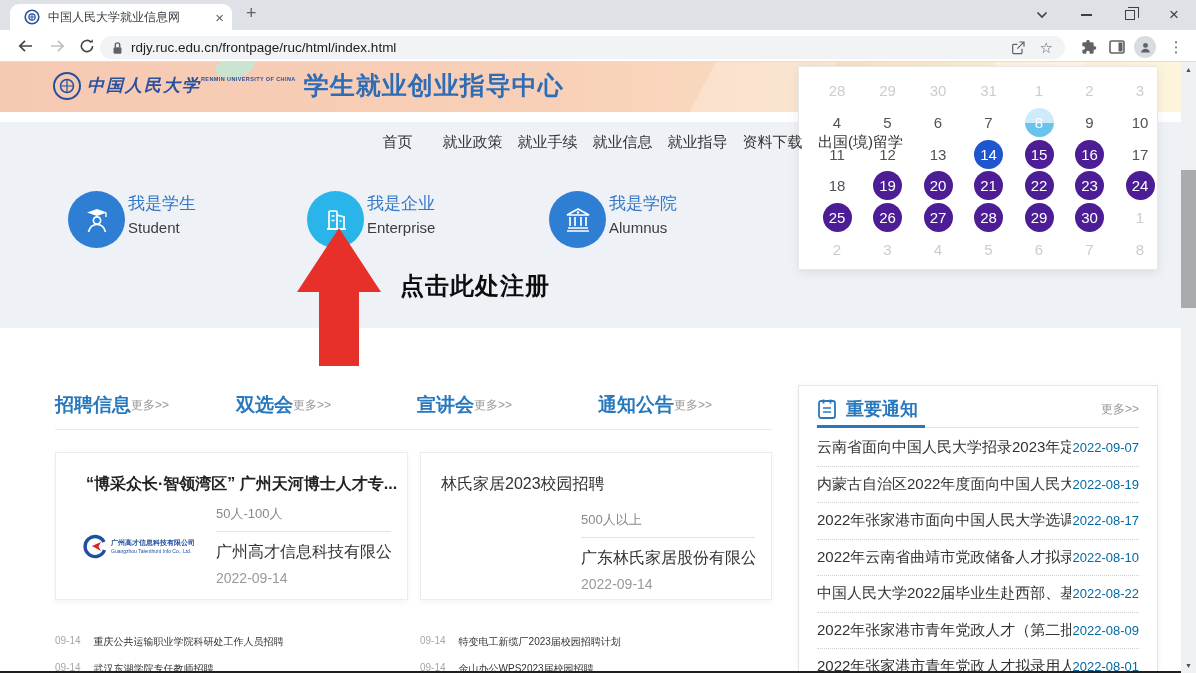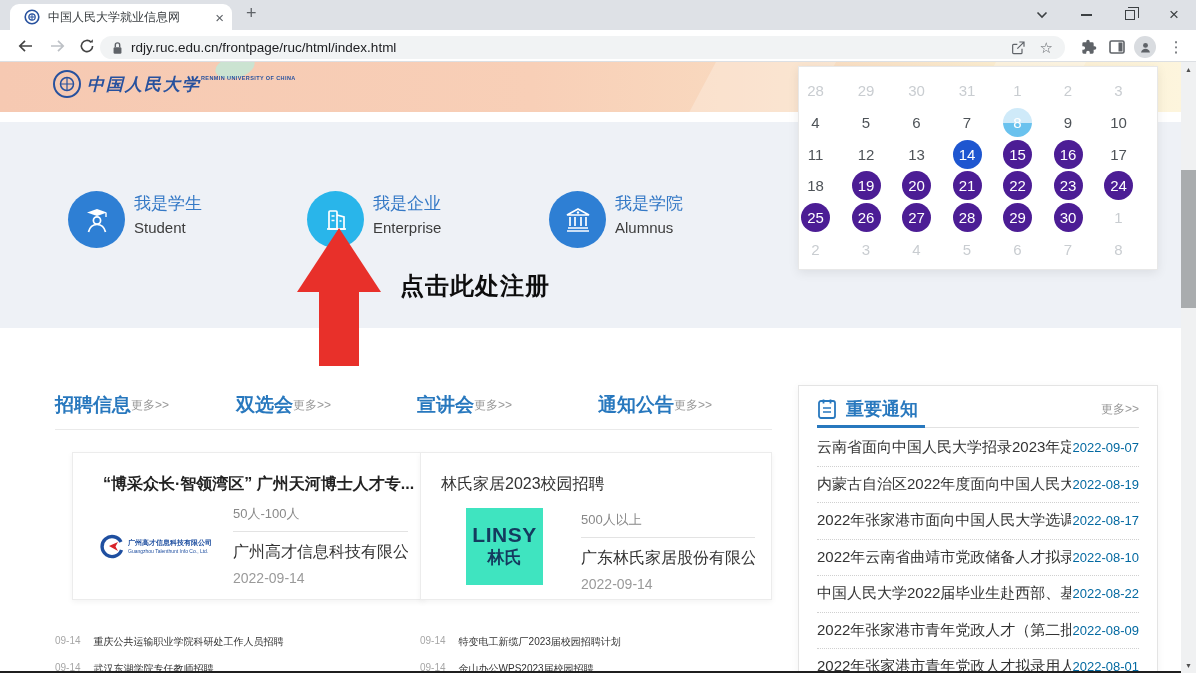--- a/index.html
+++ b/index.html
@@ -47,37 +47,37 @@
   .gapstrip{position:absolute;left:0;top:50px;width:100%;height:10px;background:#fff}
   .band{position:absolute;left:0;top:60px;width:100%;height:206px;background:#eef1f6}
 
   .main-nav{position:absolute;left:360px;top:71px;display:flex;z-index:7}
   .nav-item{width:75px;text-align:center;font-size:15px;color:#333;cursor:default}
   .nav-item:last-child{width:auto;white-space:nowrap;padding-left:8px}
 
   .role{position:absolute;top:129px;display:flex}
   .role-circle{width:57px;height:57px;border-radius:50%;display:flex;align-items:center;justify-content:center;flex:none}
   .c-blue{background:#2e7fd4}.c-sky{background:#29b5ea}
-  .role-txt{margin-left:9px;padding-top:2px}
+  .role-txt{margin-left:3px;padding-top:2px}
   .role-cn{font-size:17px;color:#3579c6;line-height:22px}
   .role-en{font-size:15px;color:#3c3c3c;margin-top:4px}
 
   .reg-arrow{position:absolute;left:297px;top:166px;width:84px;height:138px;z-index:3}
   .arrow-head{width:0;height:0;border-left:42px solid transparent;border-right:42px solid transparent;border-bottom:64px solid #e8302a}
   .arrow-stem{width:40px;height:74px;background:#e8302a;margin:0 auto}
   .reg-hint{position:absolute;left:400px;top:208px;font-size:24px;font-weight:600;color:#0d0d0d;z-index:3;letter-spacing:1px}
 
   .sections{position:absolute;left:55px;top:330px;display:flex}
   .section-group{width:181px;display:flex;align-items:center;padding-right:30px}
   .sec-title{font-size:19px;font-weight:bold;color:#2878be}
   .sec-more{font-size:12px;color:#999}
   .rule{position:absolute;left:55px;top:367px;width:717px;height:1px;background:#eaeaea}
 
   .card{position:absolute;top:390px;height:148px;background:#fff;border:1px solid #ececec;box-shadow:0 2px 6px rgba(0,0,0,.05)}
-  #card1{left:72px;width:353px}
+  #card1{left:55px;width:353px}
   #card2{left:420px;width:352px}
   .card-title{position:absolute;top:21px;left:30px;right:10px;font-size:16px;font-weight:bold;color:#222;white-space:nowrap;overflow:hidden}
   #card2 .card-title{font-weight:normal;color:#333;left:20px}
   .card-right{position:absolute;left:160px;right:16px;top:52px}
   #card2 .card-right{top:58px}
   .headcount{font-size:13px;color:#888}
   .card-divider{height:1px;background:#e3e3e3;margin:8px 0 10px}
   .company{font-size:16px;color:#333;white-space:nowrap;overflow:hidden}
   .card-date{font-size:14px;color:#9a9a9a;margin-top:7px}
   .gc-logo{position:absolute;left:26px;top:80px;display:flex;align-items:center;width:124px}
@@ -98,21 +98,21 @@
   .notices-more{font-size:12px;color:#999;margin-left:auto}
   .n-underline{position:absolute;left:18px;right:18px;top:41px;height:1px;background:#e2e2e2}
   .n-underline-blue{position:absolute;left:18px;top:39px;width:108px;height:3px;background:#2878be}
   .notice-list{position:absolute;left:18px;right:18px;top:44px}
   .notice-item{height:36.5px;display:flex;align-items:center;justify-content:space-between;border-bottom:1px dotted #d0d0d0}
   .notice-title{font-size:15px;color:#333;white-space:nowrap;overflow:hidden;max-width:254px}
   .notice-date{font-size:13px;color:#0369a1}
 
   .calendar{position:absolute;left:798px;top:4px;width:360px;height:204px;background:#fff;border:1px solid #e8e8e8;box-shadow:0 3px 10px rgba(0,0,0,.08);z-index:5;padding:8px 0 0 2px;overflow:hidden}
   .cal-row{display:flex;height:31.7px;align-items:center}
-  .cal-cell{width:50.5px;display:flex;align-items:center;justify-content:flex-start;font-size:15px}
+  .cal-cell{width:50.5px;display:flex;align-items:center;justify-content:flex-end;font-size:15px}
   .cal-num{width:29px;height:29px;border-radius:50%;display:flex;align-items:center;justify-content:center}
   .c-out .cal-num{color:#c9cdd1}
   .c-plain .cal-num{color:#4e5358}
   .c-light .cal-num{background:#4c1d95;color:#fff}
   .c-dark .cal-num{background:#1e56d0;color:#fff}
   .c-half .cal-num{background:linear-gradient(180deg,#cfeaf9 0%,#cfeaf9 50%,#6ac2ee 50%,#6ac2ee 100%);color:#fff}
 
   .scrollbar{position:absolute;left:1181px;top:62px;width:15px;height:611px;background:#f0f1f2}
   .sb-arrow{position:absolute;left:0;width:15px;text-align:center;font-size:7px;color:#505050}
   .sb-up{top:4px}.sb-down{bottom:4px}
@@ -220,26 +220,36 @@
           <svg width="30" height="30" viewBox="0 0 30 30">
               <circle cx="15" cy="15" r="13" fill="none" stroke="#27519e" stroke-width="2"></circle>
               <circle cx="15" cy="15" r="6.5" fill="none" stroke="#27519e" stroke-width="1.5"></circle>
               <path d="M15 8.5v13M8.5 15h13" stroke="#27519e" stroke-width="1.2"></path>
             </svg>
         </span>
         <span class="uni-block">
           <span class="uni-cn">中国人民大学</span>
           <span class="uni-en">RENMIN UNIVERSITY OF CHINA</span>
         </span>
+        <span class="center-title">学生就业创业指导中心</span>
       </div>
     </div>
 
     <div class="gapstrip"></div>
     <div class="band"></div>
 
+    <div class="main-nav" id="main-nav">
+        <span class="nav-item">首页</span>
+        <span class="nav-item">就业政策</span>
+        <span class="nav-item">就业手续</span>
+        <span class="nav-item">就业信息</span>
+        <span class="nav-item">就业指导</span>
+        <span class="nav-item">资料下载</span>
+        <span class="nav-item">出国(境)留学</span>
+      </div>
 
     <div class="role" style="left:68px">
       <span class="role-circle c-blue">
         <svg width="30" height="30" viewBox="0 0 30 30">
             <path d="M15 4l10 3.5L15 11 5 7.5z" fill="#fff"></path>
             <path d="M24 8v4" stroke="#fff" stroke-width="1.4"></path>
             <circle cx="15" cy="15.5" r="3.6" fill="none" stroke="#fff" stroke-width="1.7"></circle>
             <path d="M6.5 27c1.2-5 4.6-7.5 8.5-7.5s7.3 2.5 8.5 7.5" fill="none" stroke="#fff" stroke-width="1.7"></path>
           </svg>
       </span>
@@ -317,24 +327,20 @@
       </div>
       <div class="card-right">
         <div class="headcount">50人-100人</div>
         <div class="card-divider"></div>
         <div class="company">广州高才信息科技有限公司</div>
         <div class="card-date">2022-09-14</div>
       </div>
     </div>
     <div class="card" id="card2">
       <div class="card-title">林氏家居2023校园招聘</div>
-      <div class="linsy">
-        <div class="linsy-en">LINSY</div>
-        <div class="linsy-cn">林氏</div>
-      </div>
       <div class="card-right">
         <div class="headcount">500人以上</div>
         <div class="card-divider"></div>
         <div class="company">广东林氏家居股份有限公司</div>
         <div class="card-date">2022-09-14</div>
       </div>
     </div>
 
     <div class="job-row" style="left:55px;top:573px">
       <span class="job-date">09-14</span>

